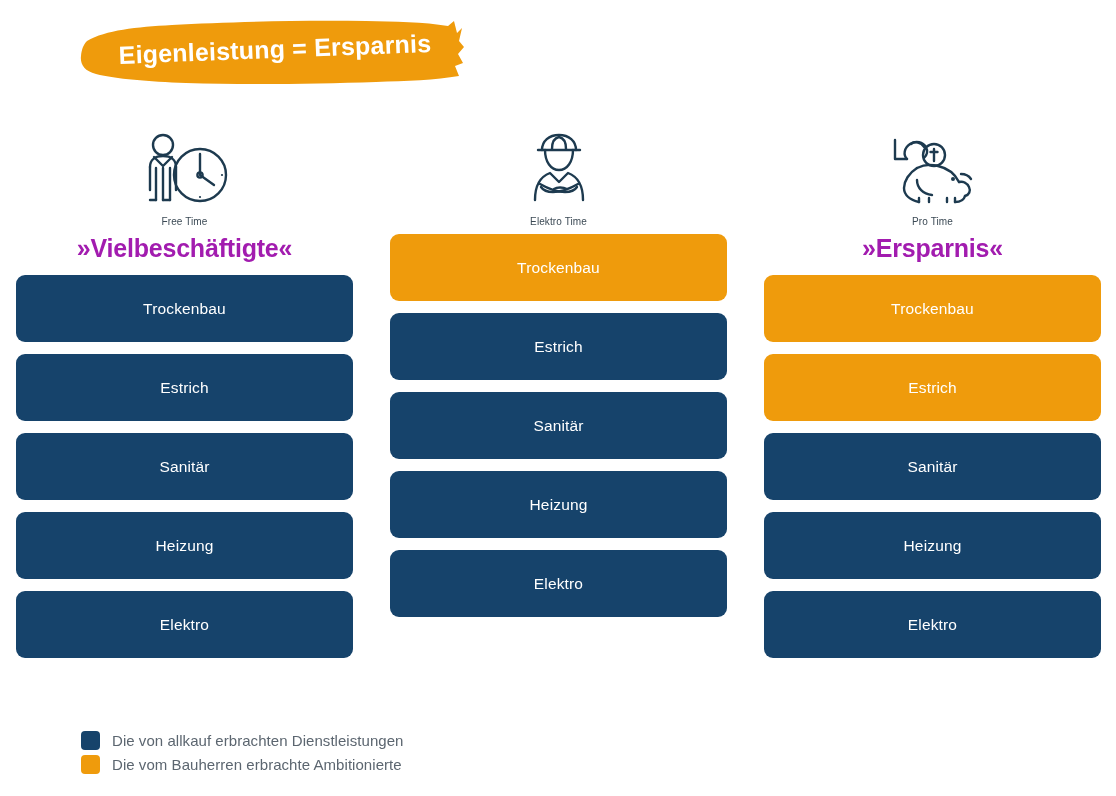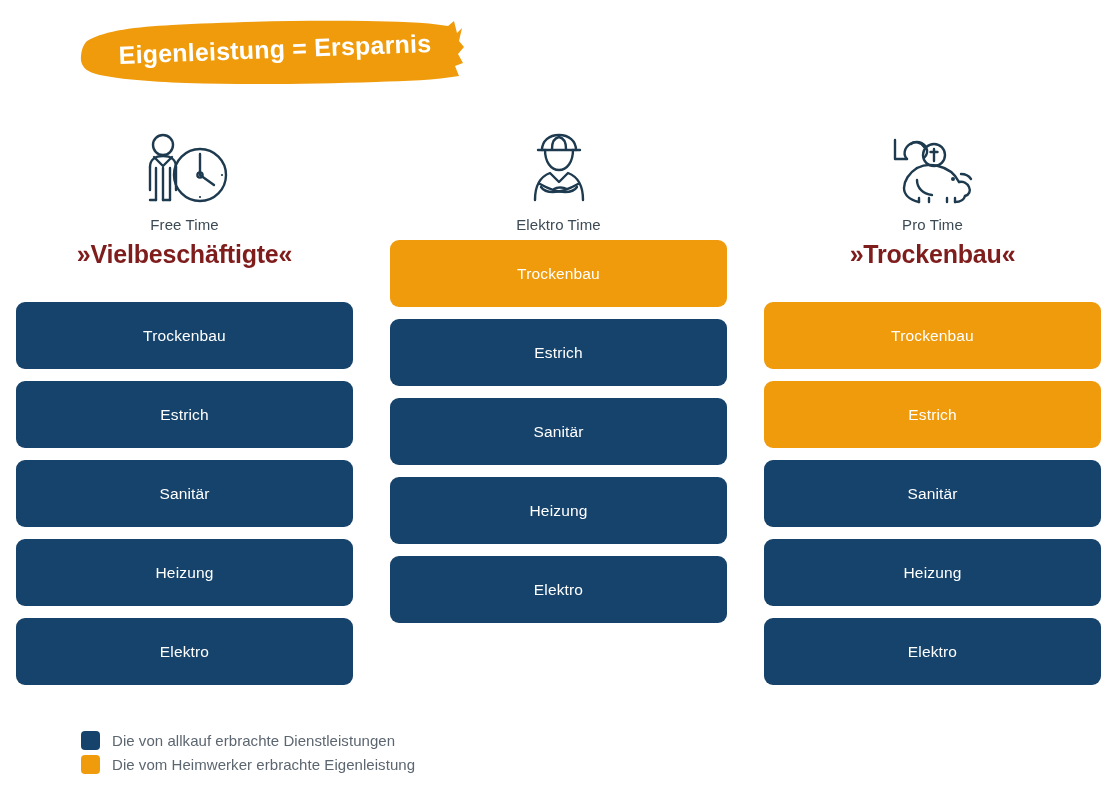--- a/index.html
+++ b/index.html
@@ -70,32 +70,32 @@
   .icon-box {
     height: 84px;
     display: flex;
     align-items: flex-end;
     justify-content: center;
     margin-bottom: 12px;
   }
   .icon-box svg { display: block; }
 
   .sub-label {
-    font-size: 15px;
+    font-size: 10px;
     color: #3c4a55;
     letter-spacing: 0.1px;
     margin-bottom: 7px;
   }
 
   .col-title {
     font-size: 25px;
     font-weight: bold;
-    color: #7f1d1d;
+    color: #a21caf;
     letter-spacing: -0.2px;
-    margin-bottom: 33px;
+    margin-bottom: 12px;
     white-space: nowrap;
   }
 
   .bars {
     width: 337px;
     display: flex;
     flex-direction: column;
     gap: 12px;
   }
 
@@ -221,36 +221,36 @@
           <path d="M30 36 C36 33 44 32 51 34 C60 36 68 42 72 50"></path>
           <path d="M72 50 C76 49 80 51 82 55 C84 59 82 63 78 64"></path>
           <path d="M78 64 C77 68 73 70 68 70"></path>
           <path d="M32 70 L32 66 M42 70 L42 66 M60 70 L60 66 M68 70 L68 66"></path>
           <path d="M30 48 C30 56 36 62 45 63"></path>
           <circle cx="66" cy="47" r="2" stroke="none" fill="#1d3a4f"></circle>
           <path d="M74 42 C78 42 82 44 84 47"></path>
         </svg>
       </div>
       <div class="sub-label">Pro Time</div>
-      <div class="col-title">»Trockenbau«</div>
+      <div class="col-title">»Ersparnis«</div>
       <div class="bars">
         <div class="bar orange">Trockenbau</div>
         <div class="bar orange">Estrich</div>
         <div class="bar navy">Sanitär</div>
         <div class="bar navy">Heizung</div>
         <div class="bar navy">Elektro</div>
       </div>
     </div>
 
   </div>
 
   <div class="legend">
     <div class="legend-row">
       <span class="swatch navy"></span>
-      <span class="legend-label">Die von allkauf erbrachte Dienstleistungen</span>
+      <span class="legend-label">Die von allkauf erbrachten Dienstleistungen</span>
     </div>
     <div class="legend-row">
       <span class="swatch orange"></span>
-      <span class="legend-label">Die vom Heimwerker erbrachte Eigenleistung</span>
+      <span class="legend-label">Die vom Bauherren erbrachte Ambitionierte</span>
     </div>
   </div>
 
 </div>
 
 </body></html>

